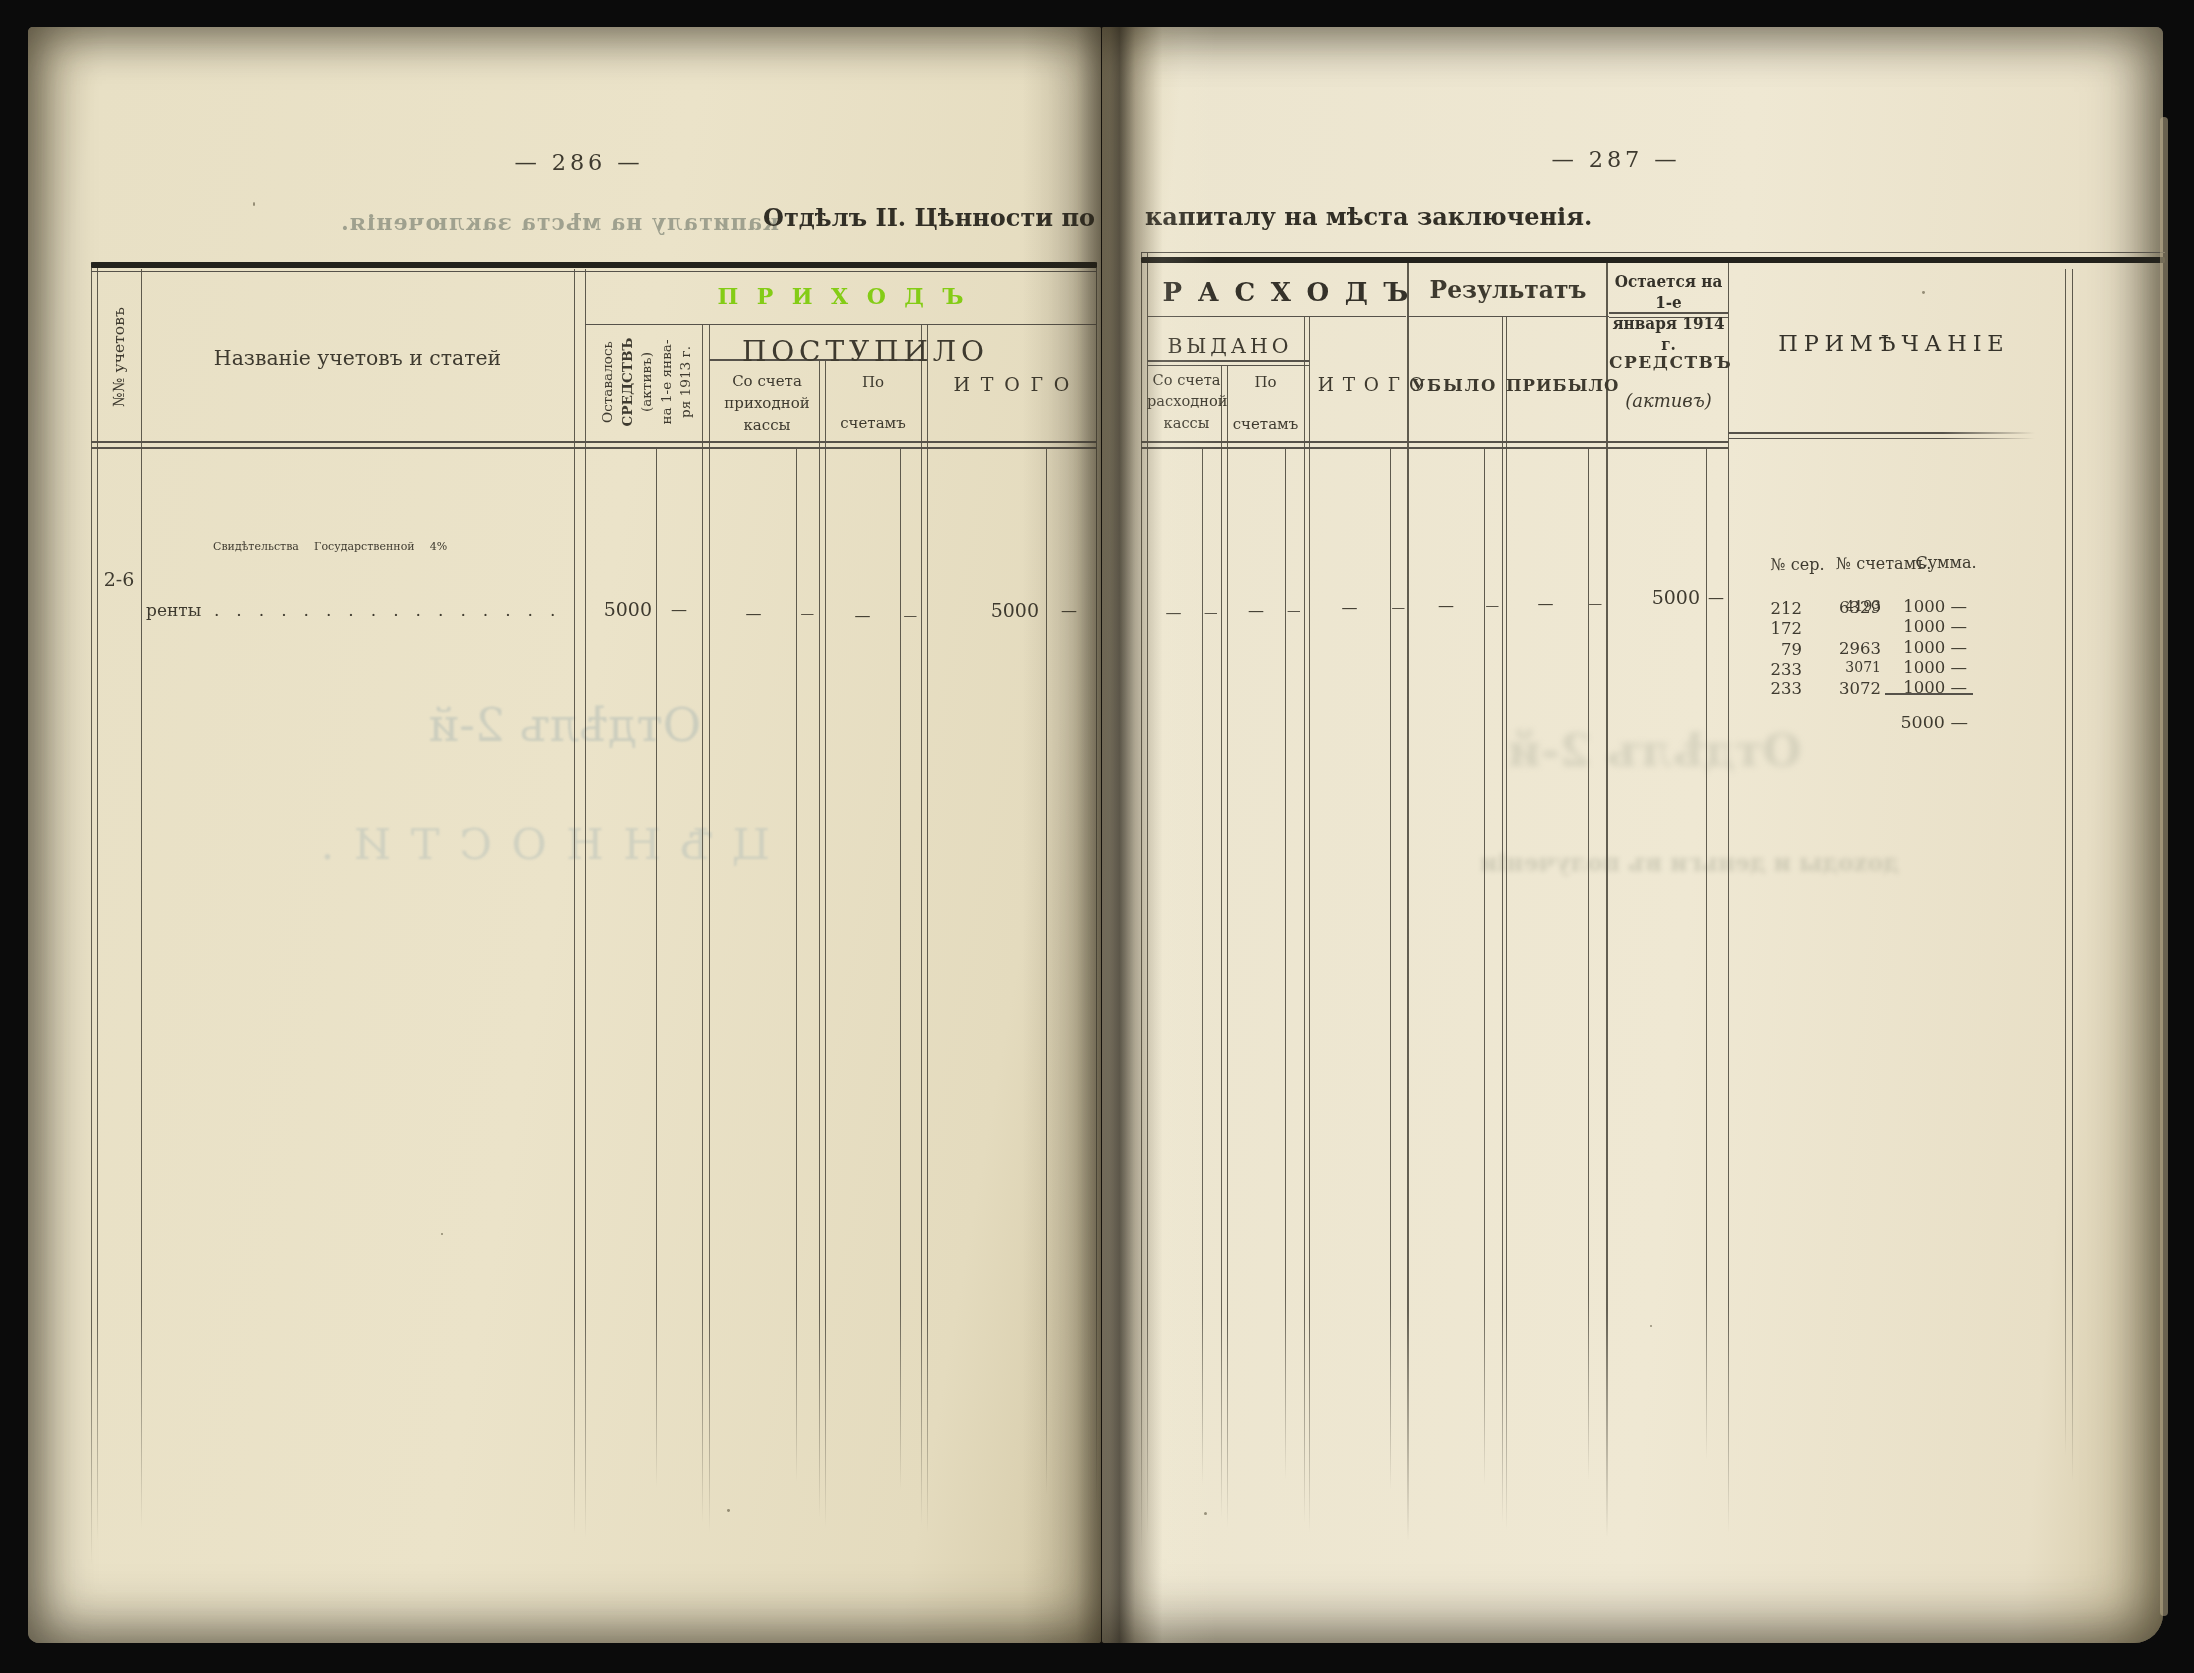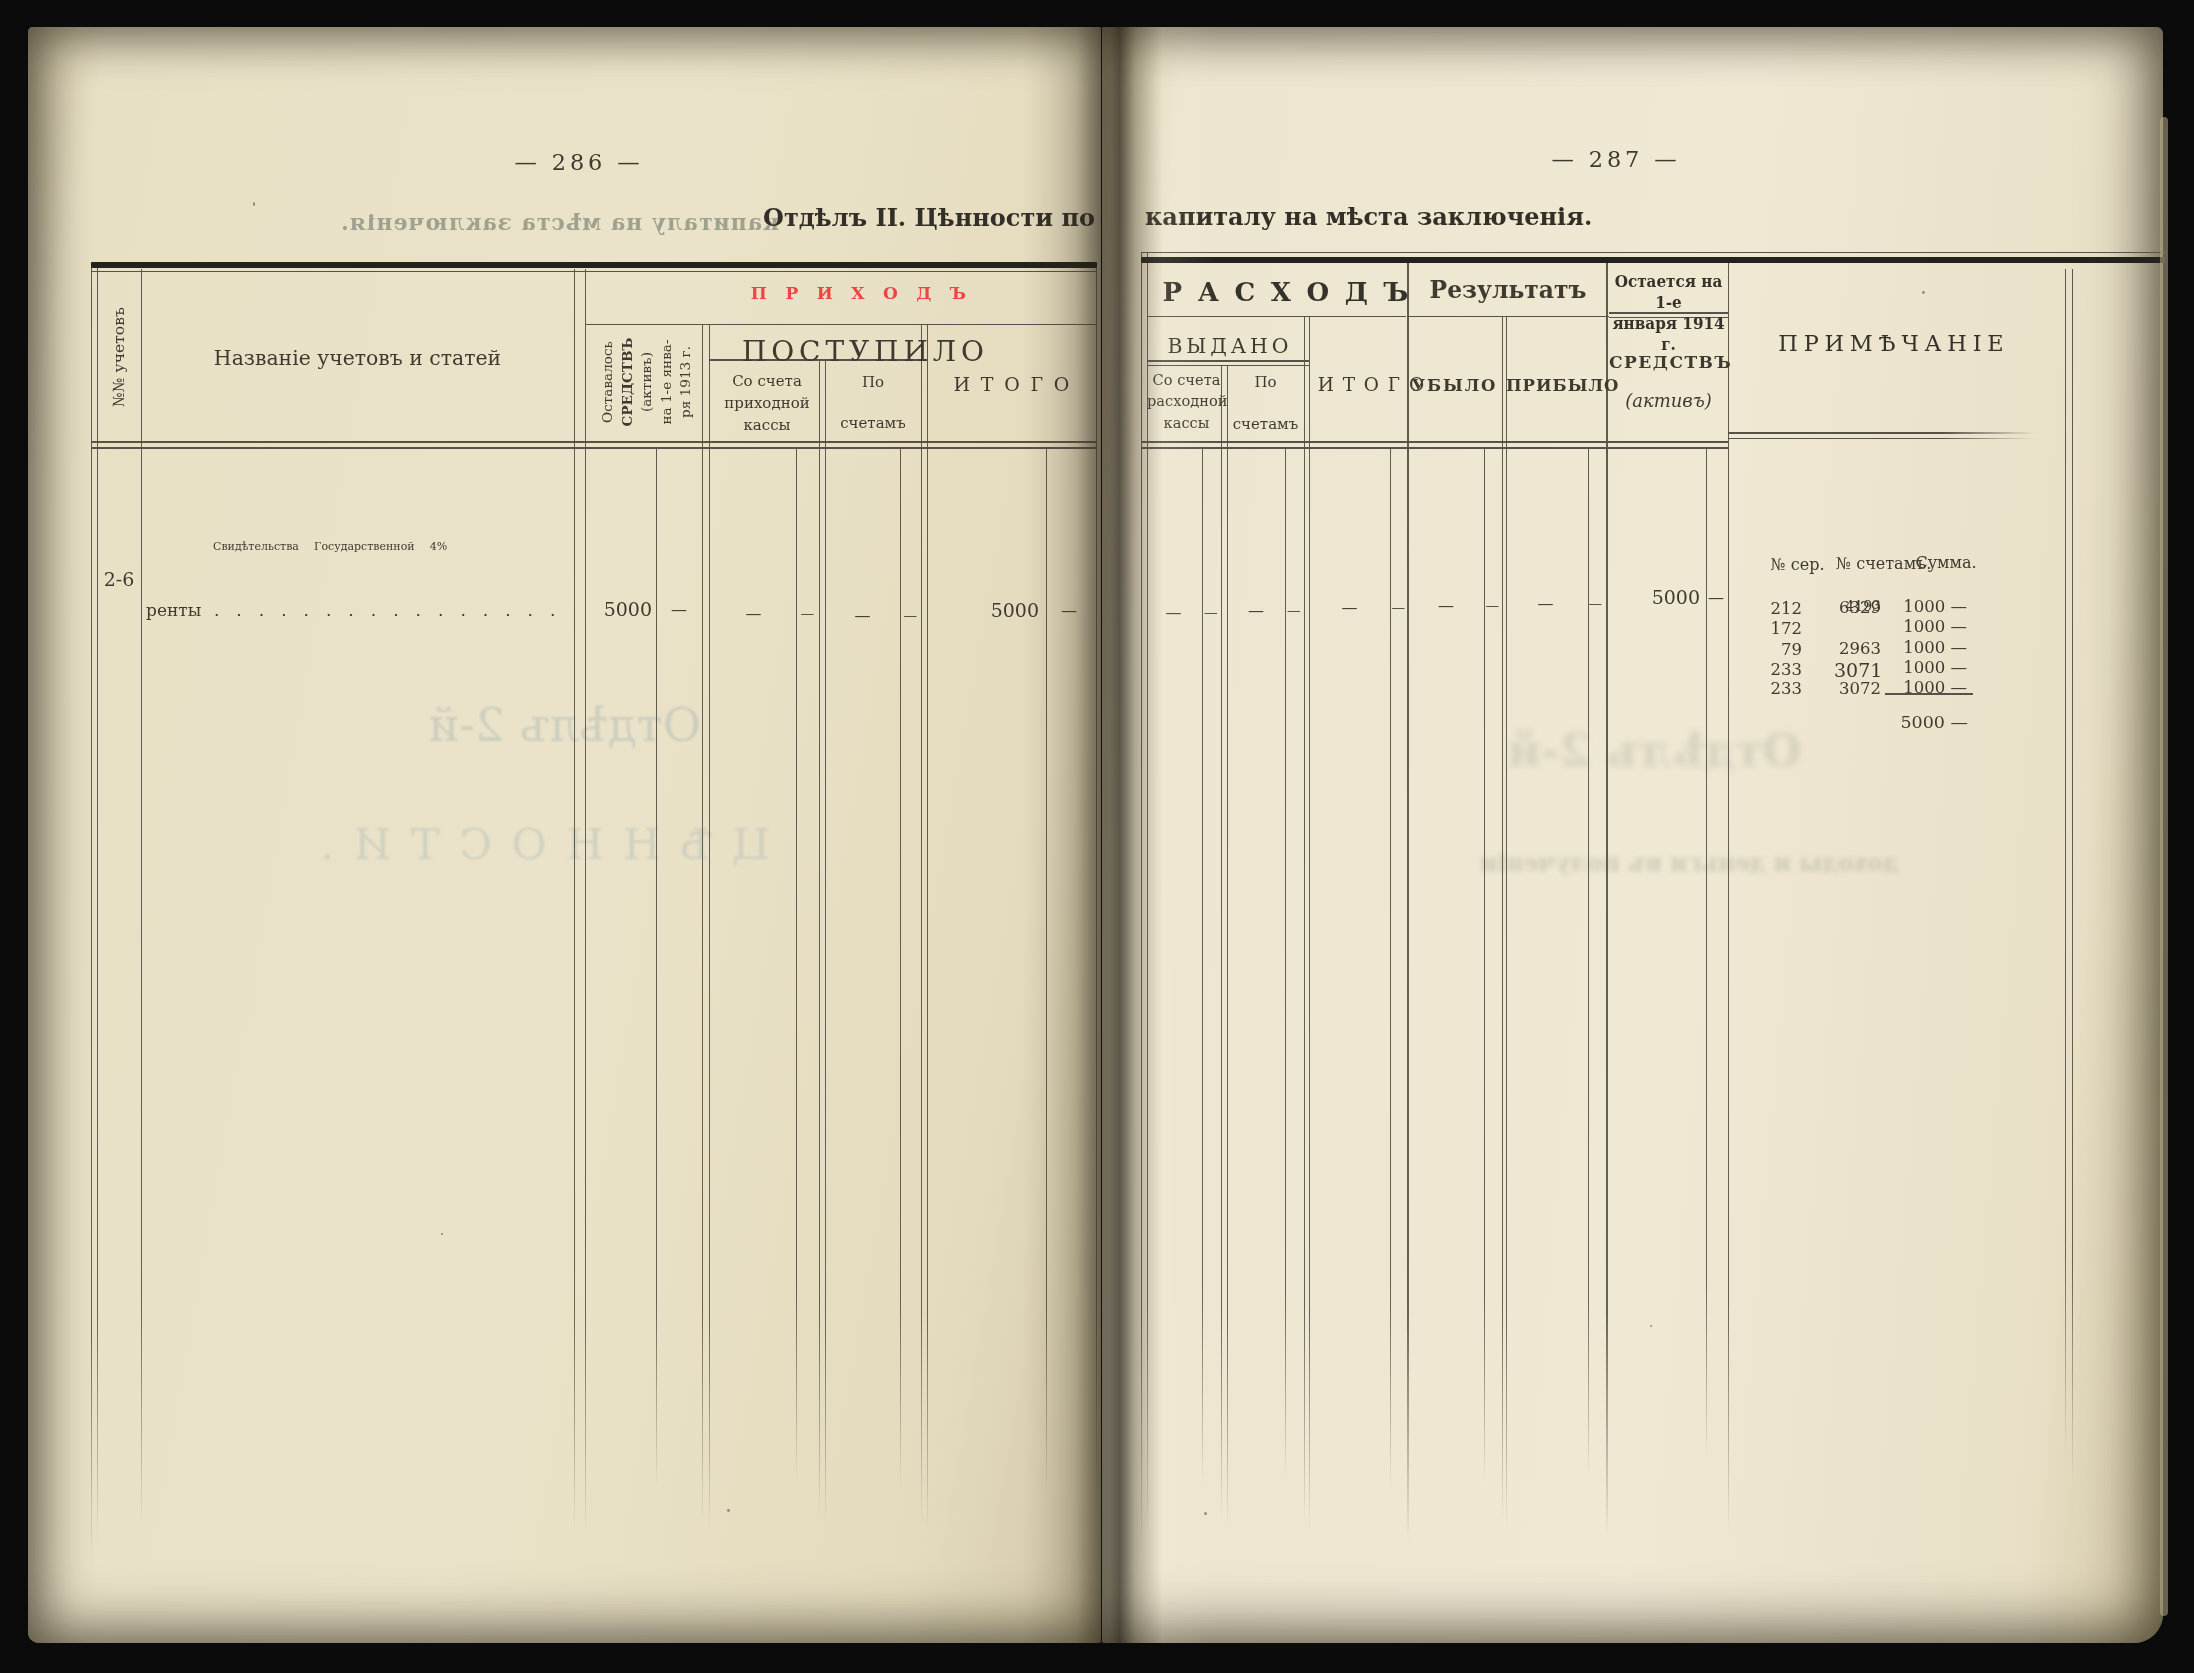--- a/index.html
+++ b/index.html
@@ -37,21 +37,21 @@
 
   <div class="page page-left"></div>
   <div class="page page-right"></div>
 
   <div class="t mir ghost b" style="left:321px;top:209px;width:458px;font-size:22px;letter-spacing:1px;opacity:.8;filter:blur(0.7px);color:#8d9181;">капиталу на мѣста заключенія.</div>
 
   <div class="t c" style="left:467px;top:149px;width:224px;font-size:22.4px;letter-spacing:3.9px;">— 286 —</div>
 
   <div class="t r b" style="left:720px;top:203px;width:375px;font-size:24px;color:#322f26;">Отдѣлъ II. Цѣнности по</div>
 
-  <div class="t c b" style="left:603px;top:283px;width:511px;font-size:17px;letter-spacing:18.5px;text-indent:18.5px;color:#ef4444;">ПРИХОДЪ</div>
+  <div class="t c b" style="left:585px;top:283px;width:511px;font-size:22px;letter-spacing:18.5px;text-indent:18.5px;color:#84cc16;">ПРИХОДЪ</div>
 
   <div class="t c" style="left:737px;top:335px;width:218px;font-size:28px;letter-spacing:4.9px;text-indent:4.9px;">ПОСТУПИЛО</div>
 
   <div class="rot" style="left:35px;top:335px;width:168px;height:44px;">
     <span class="t" style="position:static;font-size:15.6px;">№№ учетовъ</span>
   </div>
 
   <div class="t c" style="left:141px;top:346px;width:433px;font-size:20.4px;">Названіе учетовъ и статей</div>
 
   <div class="rot" style="left:588px;top:320px;width:117px;height:124px;line-height:19.5px;font-size:13.6px;">
@@ -146,21 +146,21 @@
 
   <div class="t r" style="left:1767px;top:619px;width:35px;font-size:16.5px;">172</div>
   <div class="t r" style="left:1834px;top:598px;width:47px;font-size:14px;">4193</div>
   <div class="t r" style="left:1889px;top:617px;width:78px;font-size:16.5px;">1000 —</div>
 
   <div class="t r" style="left:1767px;top:640px;width:35px;font-size:16.5px;">79</div>
   <div class="t r" style="left:1834px;top:639px;width:47px;font-size:16.5px;">2963</div>
   <div class="t r" style="left:1889px;top:638px;width:78px;font-size:16.5px;">1000 —</div>
 
   <div class="t r" style="left:1767px;top:660px;width:35px;font-size:16.5px;">233</div>
-  <div class="t r" style="left:1834px;top:659px;width:47px;font-size:19px;">3071</div>
+  <div class="t r" style="left:1834px;top:659px;width:47px;font-size:14px;">3071</div>
   <div class="t r" style="left:1889px;top:658px;width:78px;font-size:16.5px;">1000 —</div>
 
   <div class="t r" style="left:1767px;top:679px;width:35px;font-size:16.5px;">233</div>
   <div class="t r" style="left:1834px;top:679px;width:47px;font-size:16.5px;">3072</div>
   <div class="t r" style="left:1889px;top:678px;width:78px;font-size:16.5px;">1000 —</div>
 
   <div class="t r" style="left:1885px;top:712px;width:83px;font-size:17.5px;">5000 —</div>
 
   <div class="t mir ghost c b" style="left:1421px;top:724px;width:467px;font-size:45px;opacity:.4;filter:blur(3.4px);color:#b2b3a0;">Отдѣлъ 2-й</div>
   <div class="t mir ghost c b" style="left:1368px;top:849px;width:643px;font-size:23.4px;opacity:.45;filter:blur(2.9px);color:#a8a995;">доходы и деньги въ полученіи</div>

